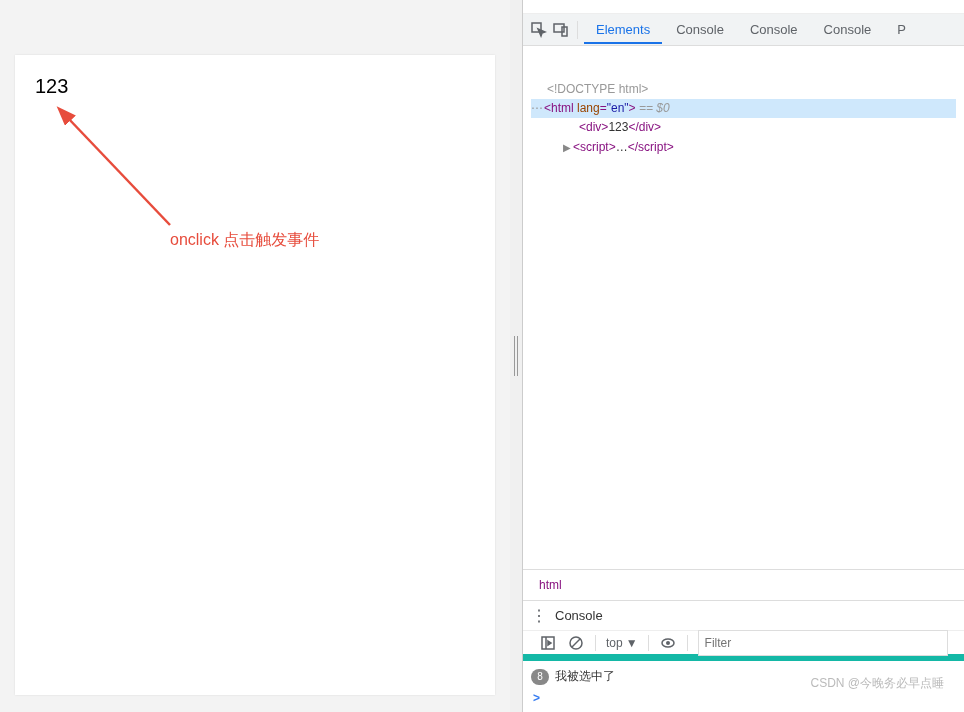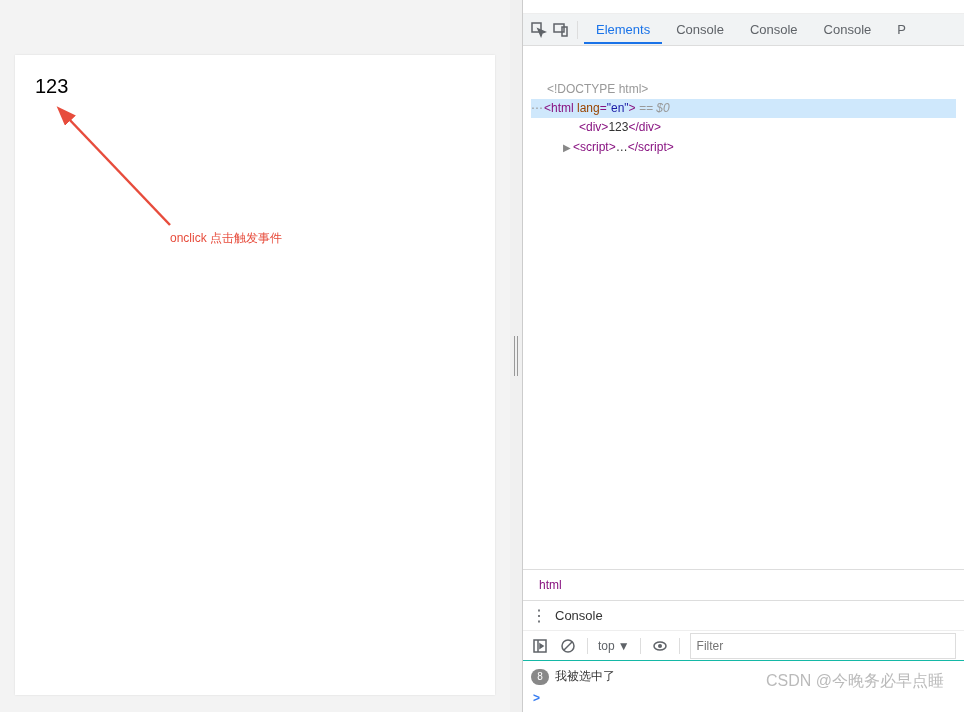--- a/index.html
+++ b/index.html
@@ -7,21 +7,21 @@
     
     .main-container { display: flex; height: 100%; }
     
     
     .page-area { flex: 0 0 510px; background: #f3f3f3; position: relative; padding-top: 10px; }
     .page-content { background: #fff; margin: 45px 15px 15px 15px; height: 640px; padding: 20px; position: relative; box-shadow: 0 0 2px rgba(0,0,0,0.1); }
     .page-text { font-size: 20px; color: #000; }
     
     
     .arrow-svg { position: absolute; top: 50px; left: 40px; pointer-events: none; }
-    .annotation-text { position: absolute; top: 175px; left: 155px; color: #e74c3c; font-size: 12px; }
+    .annotation-text { position: absolute; top: 175px; left: 155px; color: #e74c3c; font-size: 16px; }
     
     
     .divider { width: 12px; background: #f0f0f0; display: flex; align-items: center; justify-content: center; }
     .divider-handle { width: 4px; height: 40px; display: flex; gap: 2px; }
     .divider-handle::before, .divider-handle::after { content: ''; width: 1px; background: #999; }
     
     
     .devtools { flex: 1; background: #fff; display: flex; flex-direction: column; border-left: 1px solid #ccc; }
     
     .devtools-banner { height: 14px; background: #fff; display: flex; align-items: center; padding: 0 10px; gap: 8px; font-size: 12px; color: #555; overflow: hidden; border-bottom: 1px solid #eee; }
@@ -49,33 +49,33 @@
     .dots { color: #999; letter-spacing: 1px; }
     
     .breadcrumb { border-top: 1px solid #ddd; padding: 6px 10px; font-size: 12px; color: #881280; cursor: pointer; display: flex; align-items: center; }
     .breadcrumb-item { padding: 2px 6px; }
     
     .console-drawer { border-top: 1px solid #ddd; display: flex; flex-direction: column; background: #fff; }
     .drawer-header { display: flex; align-items: center; height: 30px; padding: 0 8px; gap: 8px; border-bottom: 1px solid #eee; }
     .drawer-title { font-size: 13px; color: #333; }
     .kebab { color: #5f6368; font-size: 16px; cursor: pointer; }
     
-    .console-toolbar { display: flex; align-items: center; height: 30px; padding: 0 8px; gap: 10px; border-bottom: 1px solid #14b8a6; }
+    .console-toolbar { display: flex; align-items: center; height: 30px; padding: 0 16px; gap: 10px; border-bottom: 7px solid #14b8a6; }
     .ct-icon { width: 18px; height: 18px; display: flex; align-items: center; justify-content: center; color: #5f6368; cursor: pointer; }
     .ct-icon svg { width: 14px; height: 14px; }
     .ct-sep { width: 1px; height: 16px; background: #ddd; }
     .ct-select { font-size: 12px; color: #5f6368; cursor: pointer; display: flex; align-items: center; gap: 3px; }
     .filter-input { flex: 1; border: 1px solid #ddd; padding: 2px 6px; font-size: 12px; color: #999; height: 26px; background: #fff; }
     
     .console-body { padding: 4px 8px; font-family: Consolas, monospace; font-size: 12px; }
     .console-msg { display: flex; align-items: center; gap: 6px; padding: 3px 0; color: #333; }
     .msg-count { background: #888; color: #fff; border-radius: 9px; min-width: 18px; height: 16px; font-size: 10px; display: flex; align-items: center; justify-content: center; padding: 0 4px; }
     .console-prompt { color: #367cf1; padding: 3px 2px; font-weight: bold; }
     
-    .watermark { position: absolute; bottom: 20px; right: 20px; color: rgba(130,130,130,0.55); font-size: 16px; pointer-events: none; }
+    .watermark { position: absolute; bottom: 20px; right: 20px; color: rgba(130,130,130,0.55); font-size: 12px; pointer-events: none; }
   </style>
 </head>
 <body>
 
 <div class="main-container">
 
   <div class="page-area">
     <div class="page-content">
       <div class="page-text">123</div>
       <svg class="arrow-svg" width="140" height="140">

